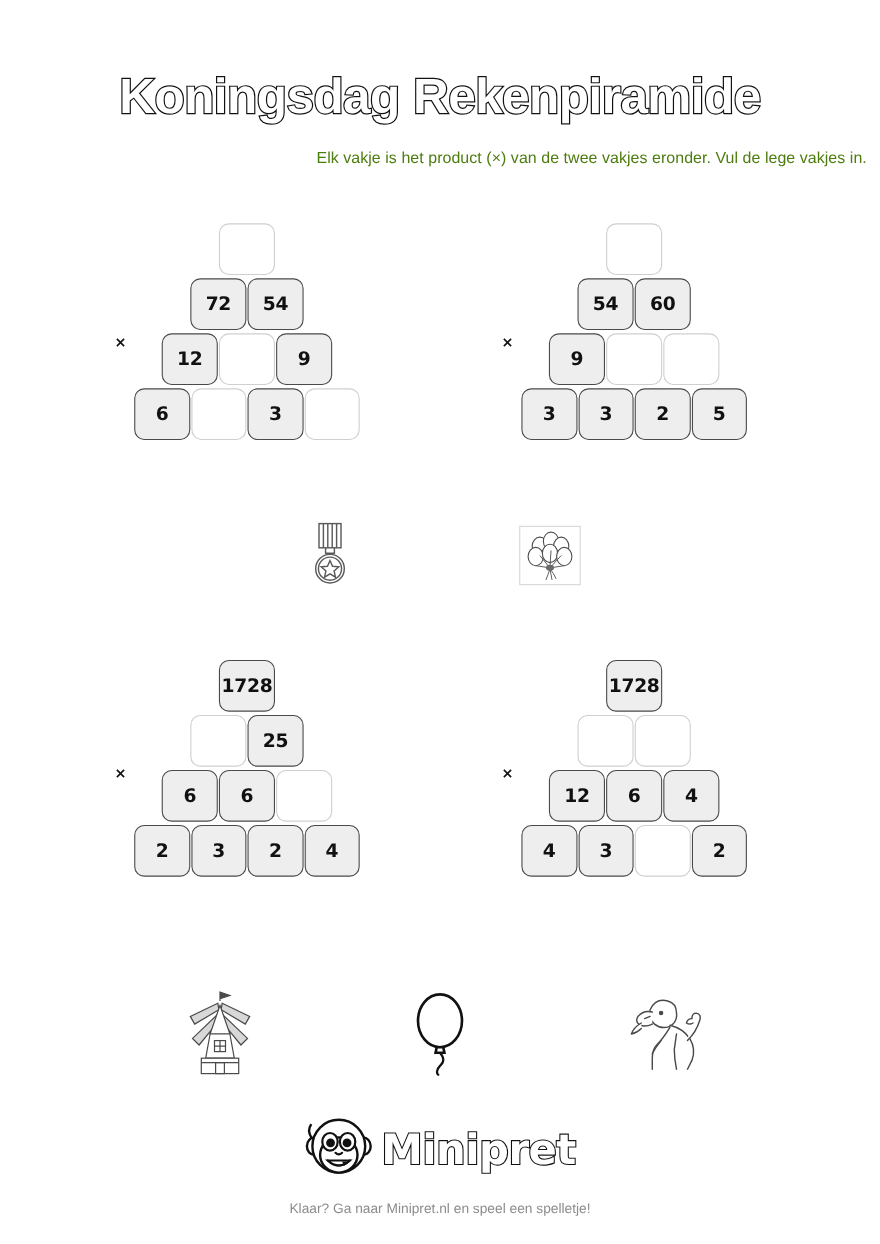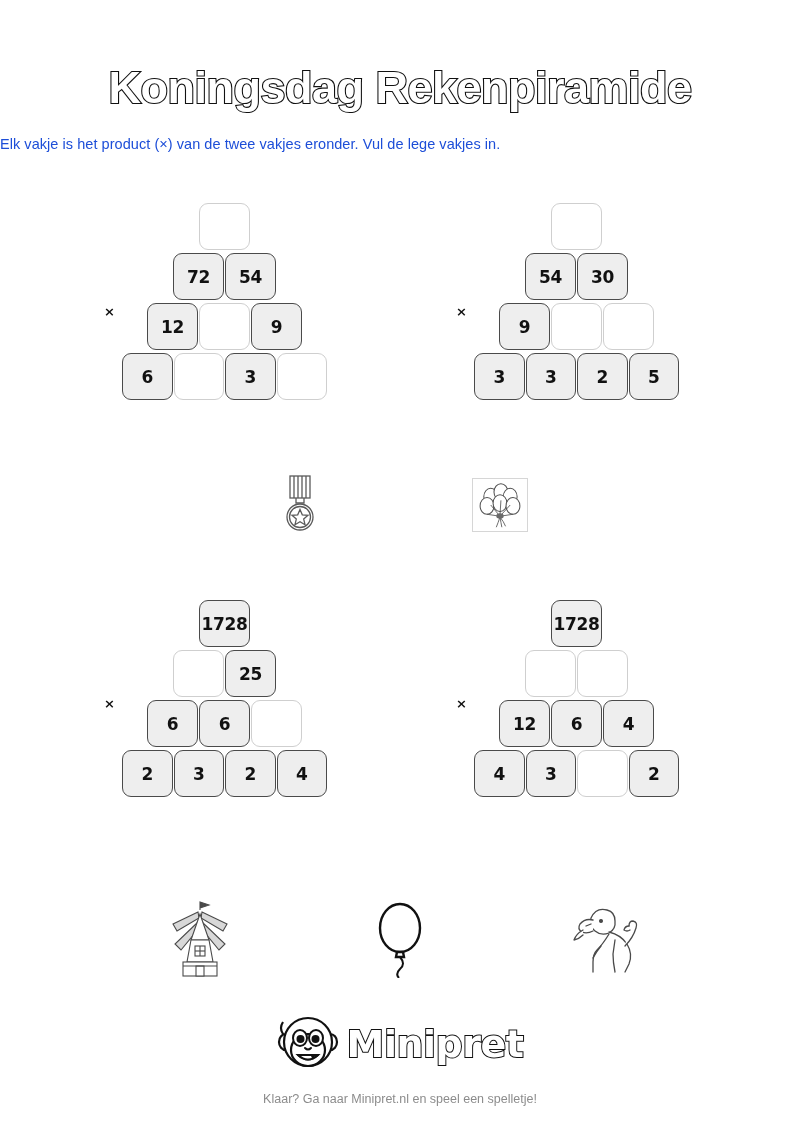--- a/index.html
+++ b/index.html
@@ -29,23 +29,23 @@
     color: #ffffff;
     -webkit-text-stroke: 2.2px #111111;
     paint-order: stroke fill;
     white-space: nowrap;
   }
   .page-subtitle {
     position: absolute;
     left: 0;
     top: 136px;
     width: 788px;
-    text-align: left;
+    text-align: right;
     font-size: 14.5px;
-    color: #1d4ed8;
+    color: #4d7c0f;
     letter-spacing: 0.05px;
   }
 
   
   .pyramid {
     position: absolute;
   }
   .pyr-row {
     display: flex;
     justify-content: center;
@@ -156,21 +156,21 @@
     </div>
   </div>
 
 <div class="op-symbol" style="left:456px; top:304px;">×</div>
 <div class="pyramid" id="pyramid-2" style="left:474px; top:203px; width:205px;">
     <div class="pyr-row">
       <div class="cell blank"></div>
     </div>
     <div class="pyr-row">
       <div class="cell filled">54</div>
-      <div class="cell filled">30</div>
+      <div class="cell filled">60</div>
     </div>
     <div class="pyr-row">
       <div class="cell filled">9</div>
       <div class="cell blank"></div>
       <div class="cell blank"></div>
     </div>
     <div class="pyr-row">
       <div class="cell filled">3</div>
       <div class="cell filled">3</div>
       <div class="cell filled">2</div>

